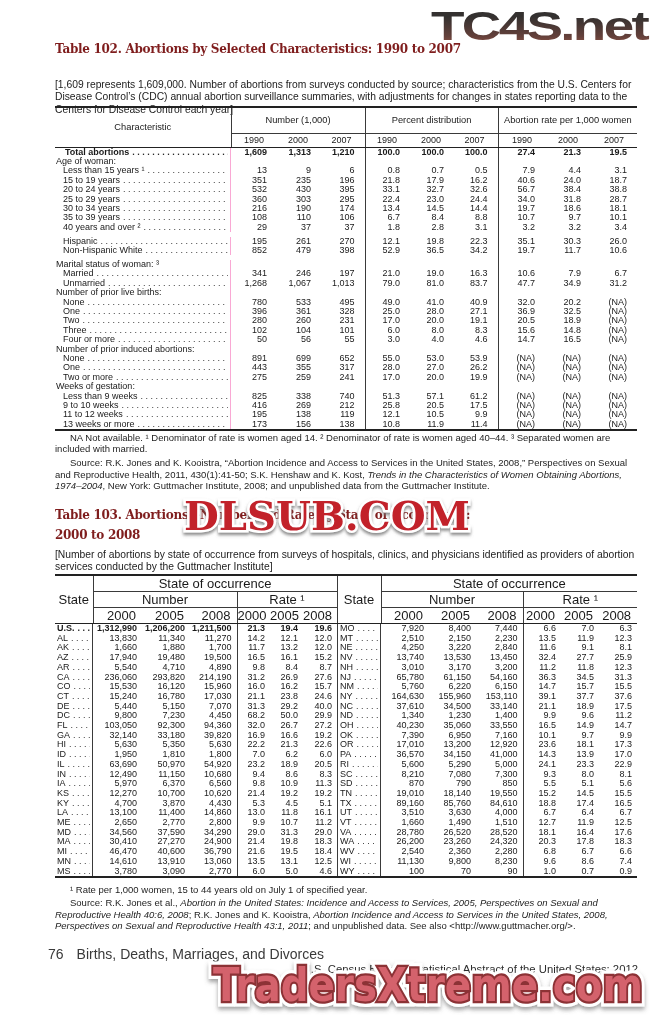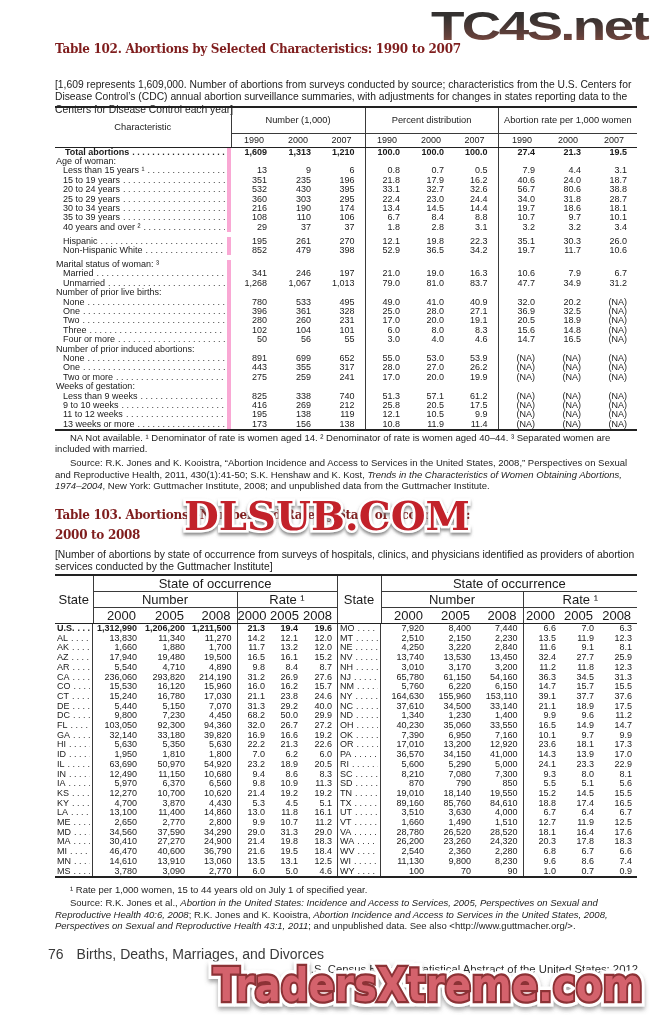--- a/index.html
+++ b/index.html
@@ -38,21 +38,21 @@
   #t102 th.stub-h { border-right: 1px solid #3a3a3a; border-bottom: 1.5px solid #222; font-size: 9.3px; }
   #t102 th.grp { border-bottom: 1px solid #3a3a3a; font-size: 9.3px; line-height: 11px; height: 26px; }
   #t102 tr.yrs th { border-bottom: 1.5px solid #222; height: 14px; text-align: right; padding-right: 13px; }
   #t102 tbody tr { height: 9.4px; line-height: 9.4px; }
   #t102 tr.r-spacer { height: 4.5px; line-height: 4.5px; }
   #t102 tr.r-total { font-weight: bold; }
   #t102 td.num { text-align: right; padding-right: 10px; }
   #t102 tr.r-item  .stub { padding-left: 8px; }
   #t102 tr.r-total .stub { padding-left: 10px; }
   #t102 tr.r-group .stub { padding-left: 1px; }
-  #t102 td.stub { border-right: 4px solid #f9a8d4; }
+  #t102 td.stub { border-right: 1px solid #f9a8d4; }
 
   
   #t103 { left: 55px; top: 574px; width: 582px; }
   #t103 thead th { font-size: 13px; }
   #t103 th.state-h { border-right: 1px solid #3a3a3a; border-bottom: 1.5px solid #222; }
   #t103 th.state-h.hl { border-left: 1px solid #3a3a3a; }
   #t103 th.soc { border-bottom: 1px solid #3a3a3a; height: 13px; }
   #t103 tr.grp2 th { border-bottom: 1px solid #3a3a3a; height: 13px; }
   #t103 tr.yrs th { border-bottom: 1.5px solid #222; height: 14px; text-align: right; padding-right: 6px; }
   #t103 tbody tr { height: 9.7px; line-height: 9.7px; }
@@ -186,21 +186,21 @@
           <span class="lbl">20 to 24 years</span>
           <span class="leader"></span>
         </td>
         <td class="num">532</td>
         <td class="num">430</td>
         <td class="num">395</td>
         <td class="num gl">33.1</td>
         <td class="num">32.7</td>
         <td class="num">32.6</td>
         <td class="num gl">56.7</td>
-        <td class="num">80.6</td>
+        <td class="num">38.4</td>
         <td class="num">38.8</td>
       </tr>
       <tr class="r-item">
         <td class="stub">
           <span class="lbl">25 to 29 years</span>
           <span class="leader"></span>
         </td>
         <td class="num">360</td>
         <td class="num">303</td>
         <td class="num">295</td>

